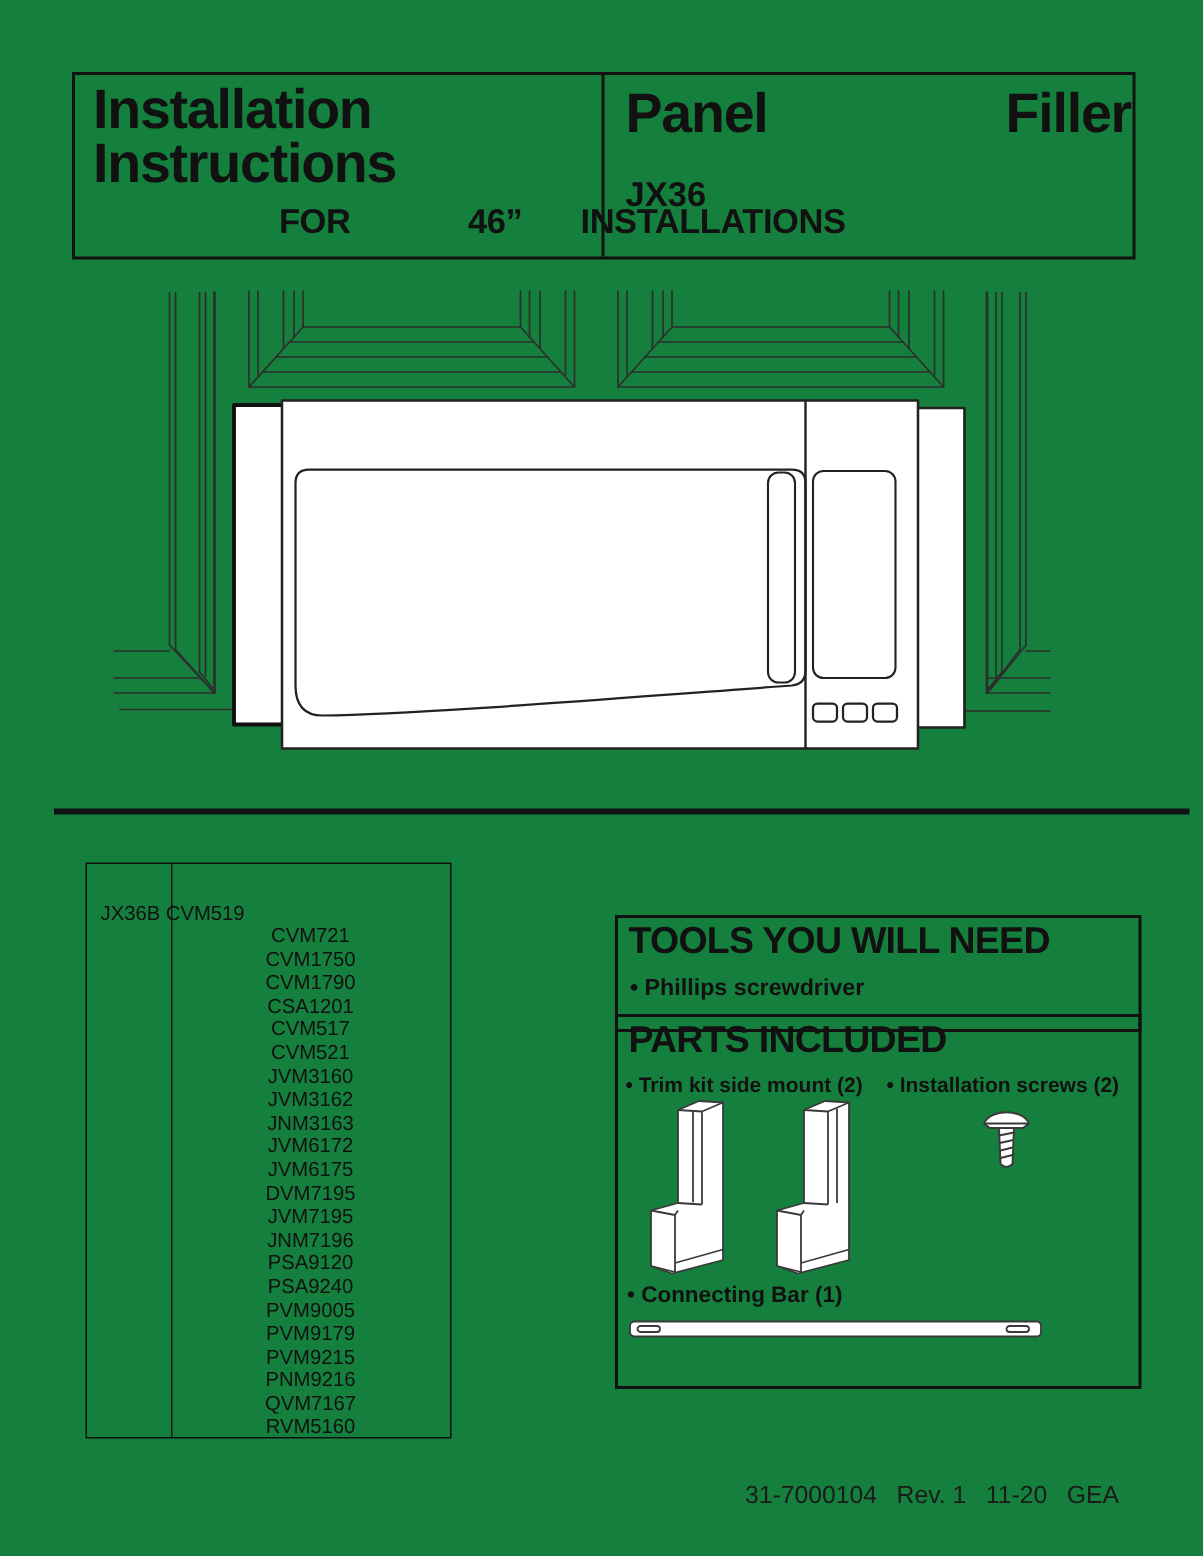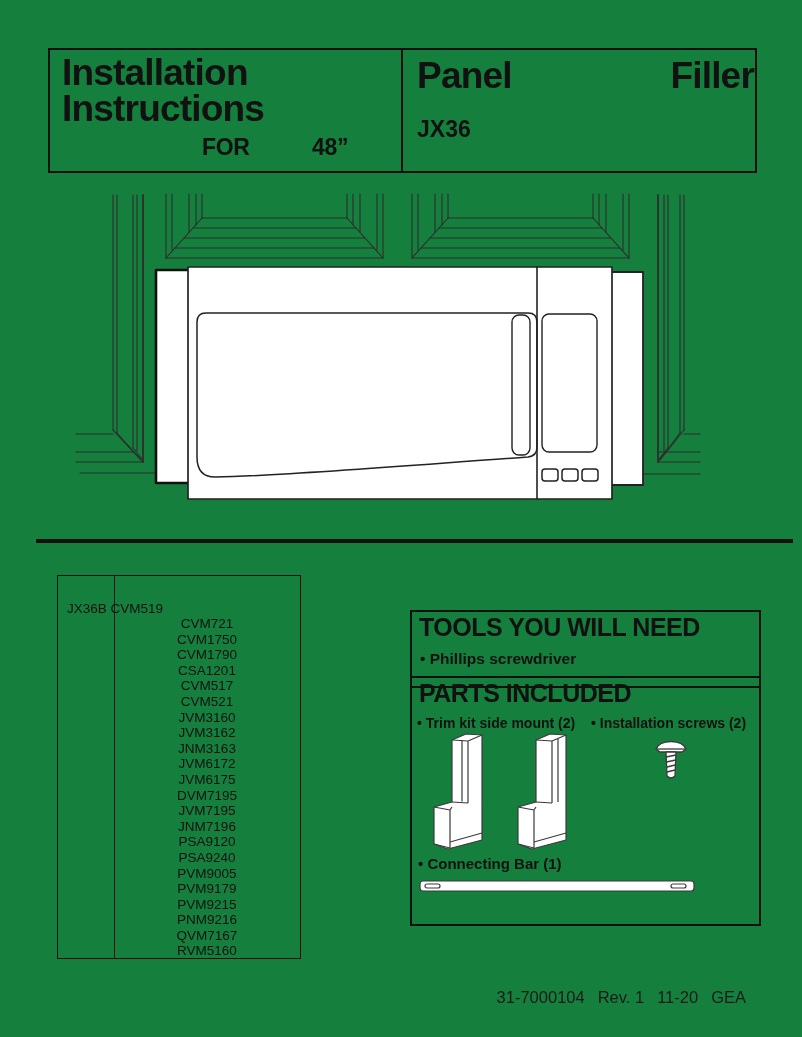--- a/index.html
+++ b/index.html
@@ -5,21 +5,21 @@
   html,body{margin:0;padding:0;background:#e8e8e8;}
   .page{position:relative;width:802px;height:1037px;background:#15803d;
         font-family:"Liberation Sans",sans-serif;color:#111;overflow:hidden;}
   .abs{position:absolute;}
 
   
   .header-box{left:48px;top:48px;width:705px;height:121px;border:2.5px solid #111;}
   .header-divider{left:351px;top:0;bottom:0;width:2px;background:#111;}
   .title-left{left:12px;top:5px;font-size:37px;font-weight:700;line-height:36px;letter-spacing:-0.8px;}
   .subtitle{top:84px;font-size:23px;font-weight:700;letter-spacing:-0.3px;}
-  .sub-for{left:152px;text-align:right;} .sub-size{left:262px;} .sub-inst{left:337px;}
+  .sub-for{left:136px;text-align:right;} .sub-size{left:262px;} .sub-inst{left:337px;}
   .title-right{left:360px;top:5px;width:344px;display:flex;justify-content:space-between;
                font-size:37px;font-weight:700;letter-spacing:-0.8px;padding-left:7px;box-sizing:border-box;}
   .model-right{left:367px;top:66px;font-size:23px;font-weight:700;}
 
   
   .diagram{left:75px;top:190px;}
 
   
   .rule{left:36px;top:539px;width:757px;height:3.5px;background:#111;}
 
@@ -53,21 +53,22 @@
 
 <div class="page">
 
   <div class="abs header-box">
     <div class="abs header-divider"></div>
     <div class="abs title-left">
       <div>Installation</div>
       <div>Instructions</div>
     </div>
     <span class="abs subtitle sub-for">FOR</span>
-    <span class="abs subtitle sub-size">48”</span>
+    <span class="abs subtitle sub-size">46”</span>
+    <span class="abs subtitle sub-inst">INSTALLATIONS</span>
     <div class="abs title-right">
       <span>Panel</span>
       <span>Filler</span>
     </div>
     <div class="abs model-right">JX36</div>
   </div>
 
   <svg class="abs diagram" width="700" height="330" viewBox="0 0 700 330" fill="none" stroke="#2d2d2d" stroke-width="1.1" stroke-linecap="round" stroke-linejoin="round">
 
     <g>

